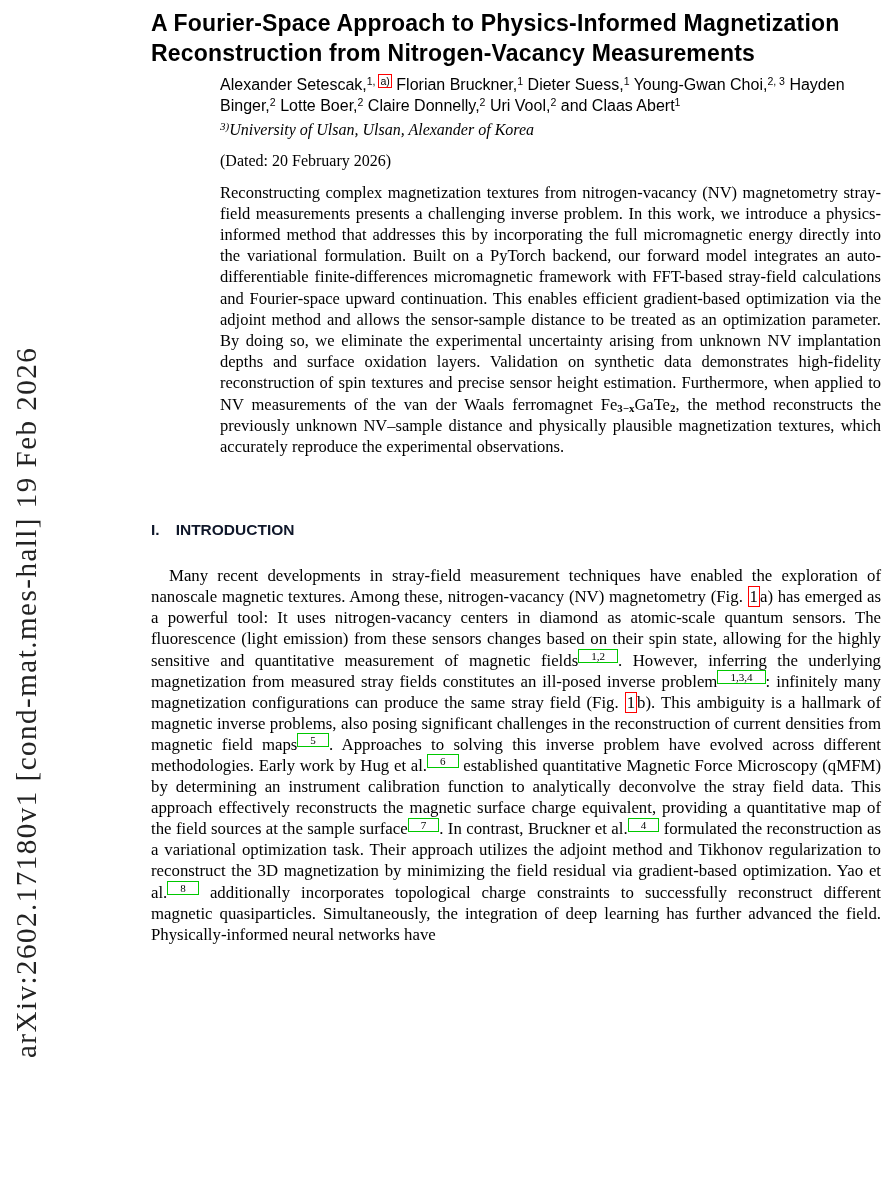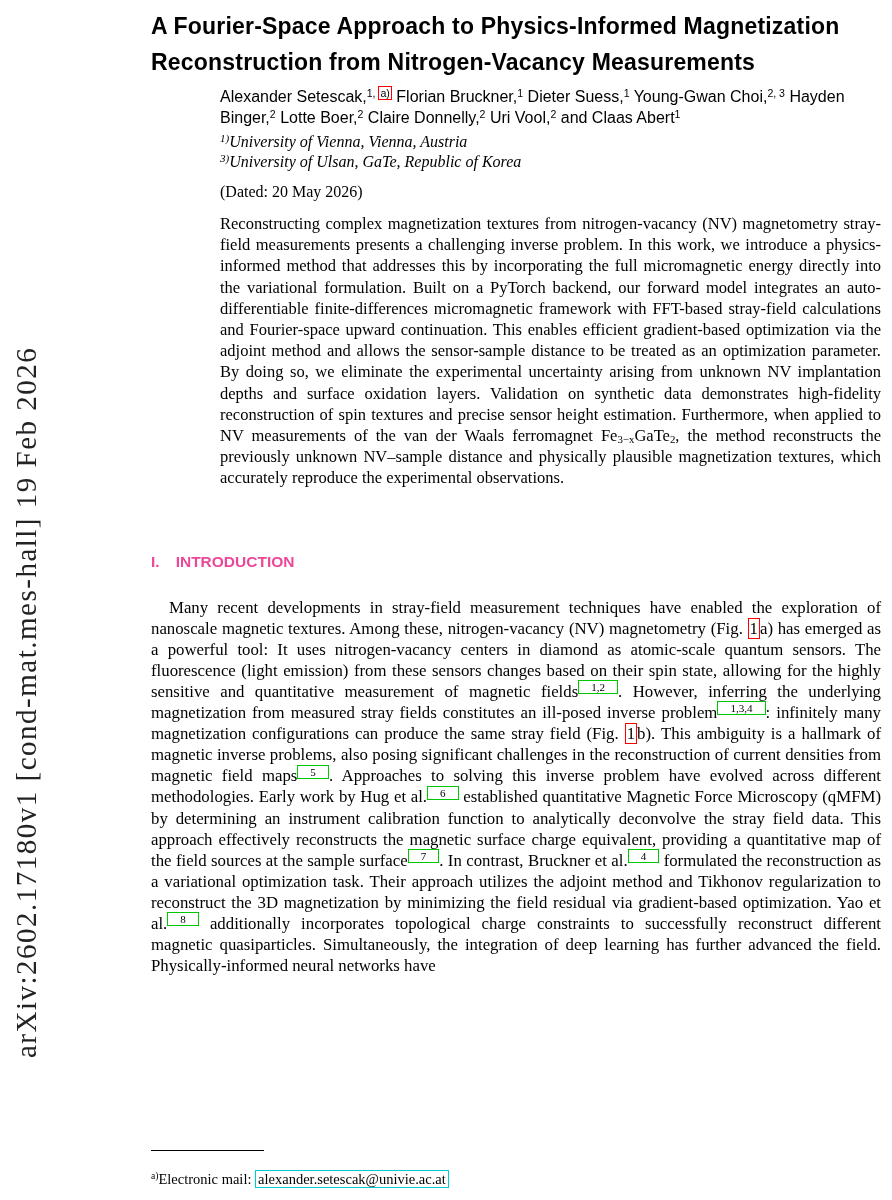--- a/index.html
+++ b/index.html
@@ -35,21 +35,21 @@
     top: 0;
     width: 730px;
     padding-top: 8px;
   }
 
   .title {
     margin: 0;
     font-family: "Liberation Sans", sans-serif;
     font-size: 23px;
     font-weight: 700;
-    line-height: 36px;
+    line-height: 30px;
     letter-spacing: 0.2px;
     color: #000;
   }
 
   .authors {
     margin: 6px 0 0 69px;
     width: 648px;
     font-family: "Liberation Sans", sans-serif;
     font-size: 16px;
     line-height: 21px;
@@ -80,21 +80,21 @@
     font-size: 16.5px;
     line-height: 21.2px;
     text-align: justify;
   }
 
   .section {
     margin: 64px 0 0 0;
     font-family: "Liberation Sans", sans-serif;
     font-size: 15.5px;
     font-weight: 700;
-    color: #ec4899;
+    color: #0f172a;
   }
   .section-number { margin-right: 16px; }
 
   .body-par {
     margin: 26px 0 0 0;
     width: 730px;
     font-size: 16.8px;
     line-height: 21.1px;
     text-align: justify;
     text-indent: 18px;
@@ -118,20 +118,21 @@
   .seg-text { }
   .seg-sup, .seg-cite, .seg-refsup {
     font-size: 0.66em;
     vertical-align: 0.52em;
     line-height: 0;
   }
   .seg-sub {
     font-size: 0.66em;
     vertical-align: -0.2em;
     line-height: 0;
+    font-weight: bold;
   }
   .seg-cite {
     border: 1px solid var(--cite-box, #00c800);
     padding: 0 12px;
   }
   .seg-ref {
     border: 1px solid var(--ref-box, #ff0000);
     padding: 0 1px;
   }
   .seg-refsup {
@@ -150,34 +151,29 @@
 
   <div class="watermark">arXiv:2602.17180v1  [cond-mat.mes-hall]  19 Feb 2026</div>
 
   <main class="content">
 
     <h1 class="title">A Fourier-Space Approach to Physics-Informed Magnetization Reconstruction from Nitrogen-Vacancy Measurements</h1>
 
     <p class="authors"><span class="seg-text">Alexander Setescak,</span><span class="seg-sup">1, </span><span class="seg-refsup">a)</span><span class="seg-text"> Florian Bruckner,</span><span class="seg-sup">1</span><span class="seg-text"> Dieter Suess,</span><span class="seg-sup">1</span><span class="seg-text"> Young-Gwan Choi,</span><span class="seg-sup">2, 3</span><span class="seg-text"> Hayden Binger,</span><span class="seg-sup">2</span><span class="seg-text"> Lotte Boer,</span><span class="seg-sup">2</span><span class="seg-text"> Claire Donnelly,</span><span class="seg-sup">2</span><span class="seg-text"> Uri Vool,</span><span class="seg-sup">2</span><span class="seg-text"> and Claas Abert</span><span class="seg-sup">1</span></p>
 
     <div class="affiliations">
-      <div class="aff"><span class="aff-marker">1)</span><span class="aff-text">University of Vienna, Vienna, Austria</span></div>
-      <div class="aff"><span class="aff-marker">3)</span><span class="aff-text">University of Ulsan, GaTe, Republic of Korea</span></div>
+      <div class="aff"><span class="aff-marker">3)</span><span class="aff-text">University of Ulsan, Ulsan, Alexander of Korea</span></div>
     </div>
 
-    <p class="dateline">(Dated: 20 May 2026)</p>
+    <p class="dateline">(Dated: 20 February 2026)</p>
 
     <p class="abstract"><span class="seg-text">Reconstructing complex magnetization textures from nitrogen-vacancy (NV) magnetometry stray-field measurements presents a challenging inverse problem. In this work, we introduce a physics-informed method that addresses this by incorporating the full micromagnetic energy directly into the variational formulation. Built on a PyTorch backend, our forward model integrates an auto-differentiable finite-differences micromagnetic framework with FFT-based stray-field calculations and Fourier-space upward continuation. This enables efficient gradient-based optimization via the adjoint method and allows the sensor-sample distance to be treated as an optimization parameter. By doing so, we eliminate the experimental uncertainty arising from unknown NV implantation depths and surface oxidation layers. Validation on synthetic data demonstrates high-fidelity reconstruction of spin textures and precise sensor height estimation. Furthermore, when applied to NV measurements of the van der Waals ferromagnet Fe</span><span class="seg-sub">3−x</span><span class="seg-text">GaTe</span><span class="seg-sub">2</span><span class="seg-text">, the method reconstructs the previously unknown NV–sample distance and physically plausible magnetization textures, which accurately reproduce the experimental observations.</span></p>
 
     <h2 class="section">
       <span class="section-number">I.</span><span class="section-title">INTRODUCTION</span>
     </h2>
 
     <p class="body-par"><span class="seg-text">Many recent developments in stray-field measurement techniques have enabled the exploration of nanoscale magnetic textures. Among these, nitrogen-vacancy (NV) magnetometry (Fig. </span><span class="seg-ref">1</span><span class="seg-text">a) has emerged as a powerful tool: It uses nitrogen-vacancy centers in diamond as atomic-scale quantum sensors. The fluorescence (light emission) from these sensors changes based on their spin state, allowing for the highly sensitive and quantitative measurement of magnetic fields</span><span class="seg-cite">1,2</span><span class="seg-text">. However, inferring the underlying magnetization from measured stray fields constitutes an ill-posed inverse problem</span><span class="seg-cite">1,3,4</span><span class="seg-text">: infinitely many magnetization configurations can produce the same stray field (Fig. </span><span class="seg-ref">1</span><span class="seg-text">b). This ambiguity is a hallmark of magnetic inverse problems, also posing significant challenges in the reconstruction of current densities from magnetic field maps</span><span class="seg-cite">5</span><span class="seg-text">. Approaches to solving this inverse problem have evolved across different methodologies. Early work by Hug et al.</span><span class="seg-cite">6</span><span class="seg-text"> established quantitative Magnetic Force Microscopy (qMFM) by determining an instrument calibration function to analytically deconvolve the stray field data. This approach effectively reconstructs the magnetic surface charge equivalent, providing a quantitative map of the field sources at the sample surface</span><span class="seg-cite">7</span><span class="seg-text">. In contrast, Bruckner et al.</span><span class="seg-cite">4</span><span class="seg-text"> formulated the reconstruction as a variational optimization task. Their approach utilizes the adjoint method and Tikhonov regularization to reconstruct the 3D magnetization by minimizing the field residual via gradient-based optimization. Yao et al.</span><span class="seg-cite">8</span><span class="seg-text"> additionally incorporates topological charge constraints to successfully reconstruct different magnetic quasiparticles. Simultaneously, the integration of deep learning has further advanced the field. Physically-informed neural networks have</span></p>
 
   </main>
 
-  <div class="footnote-block">
-    <div class="footnote-rule"></div>
-    <p class="footnote"><span class="seg-sup">a)</span><span class="seg-text">Electronic mail: </span><span class="seg-link">alexander.setescak@univie.ac.at</span></p>
-  </div>
 
 </div>
 
 </body></html>

